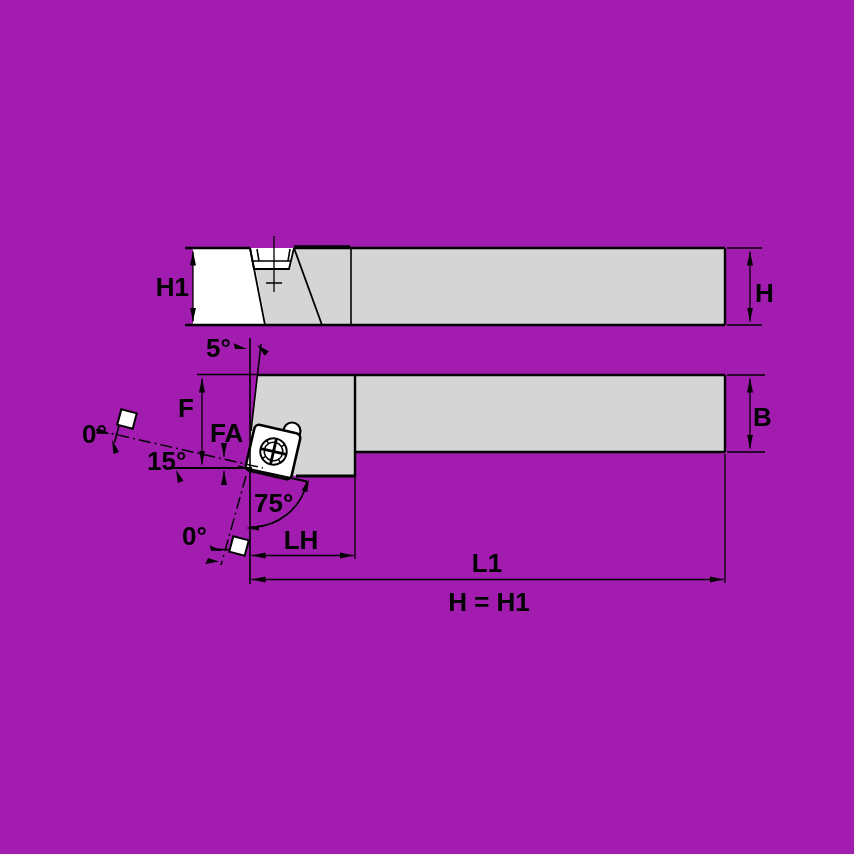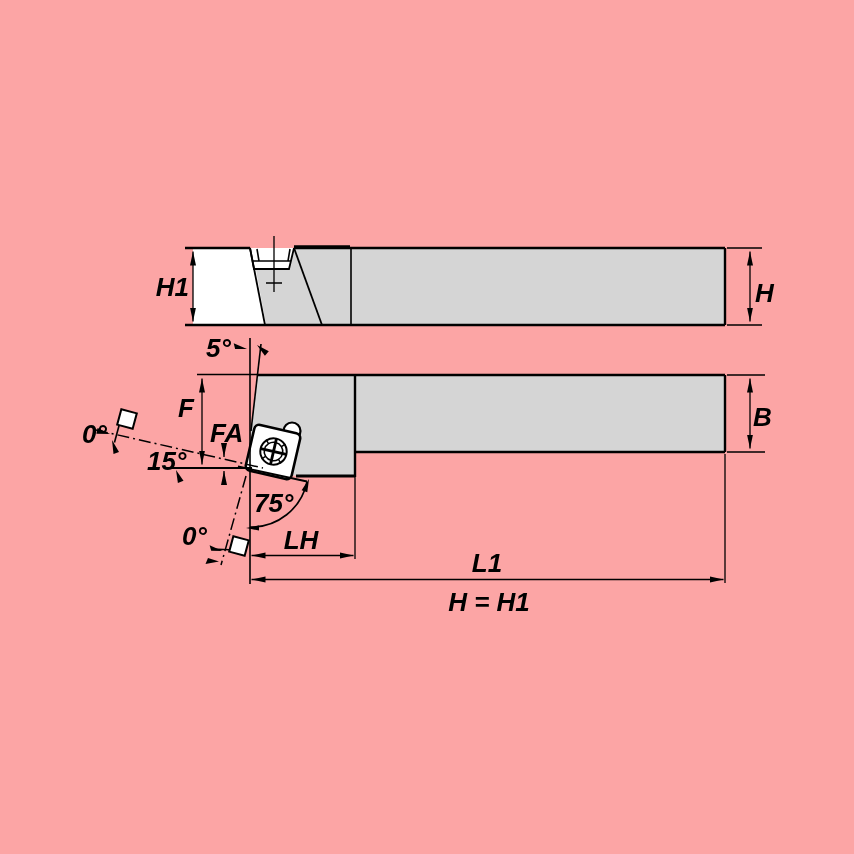--- a/index.html
+++ b/index.html
@@ -1,16 +1,16 @@
 <!DOCTYPE html>
 <html><head>
 <meta charset="utf-8">
 <style>
   html,body{margin:0;padding:0;background:#ffffff;}
-  .canvas{position:relative;width:854px;height:854px;background:#fca5a5;overflow:hidden;font-style:italic;}
+  .canvas{position:relative;width:854px;height:854px;background:#a21caf;overflow:hidden;}
   svg{display:block;}
   .lbl{font-family:"Liberation Sans","DejaVu Sans",sans-serif;font-weight:bold;font-size:26px;fill:#000;}
   .ln{stroke:#000;fill:none;}
   .w-main{stroke-width:2.4;}
   .w-mid{stroke-width:1.8;}
   .w-thin{stroke-width:1.3;}
   .w-heavy{stroke-width:3.6;}
   .dashdot{stroke-dasharray:12 4 2 4;stroke-width:1.5;}
   .arr{fill:#000;stroke:none;}
 </style>

